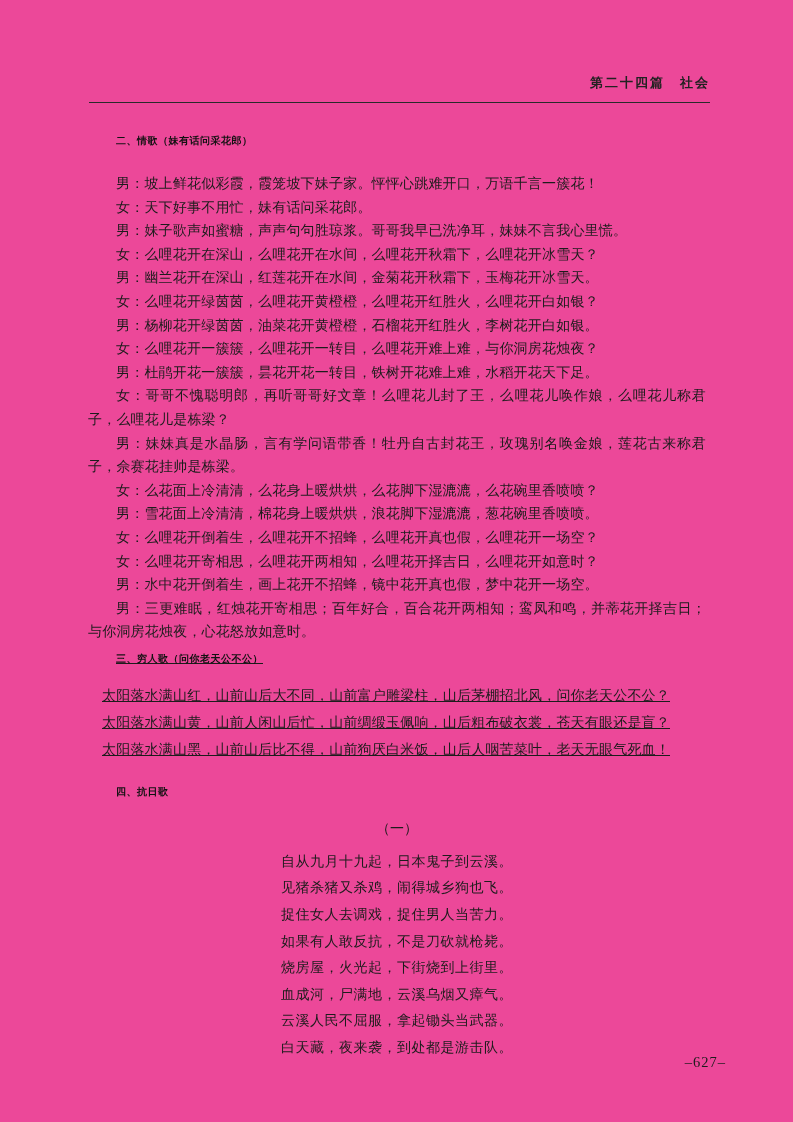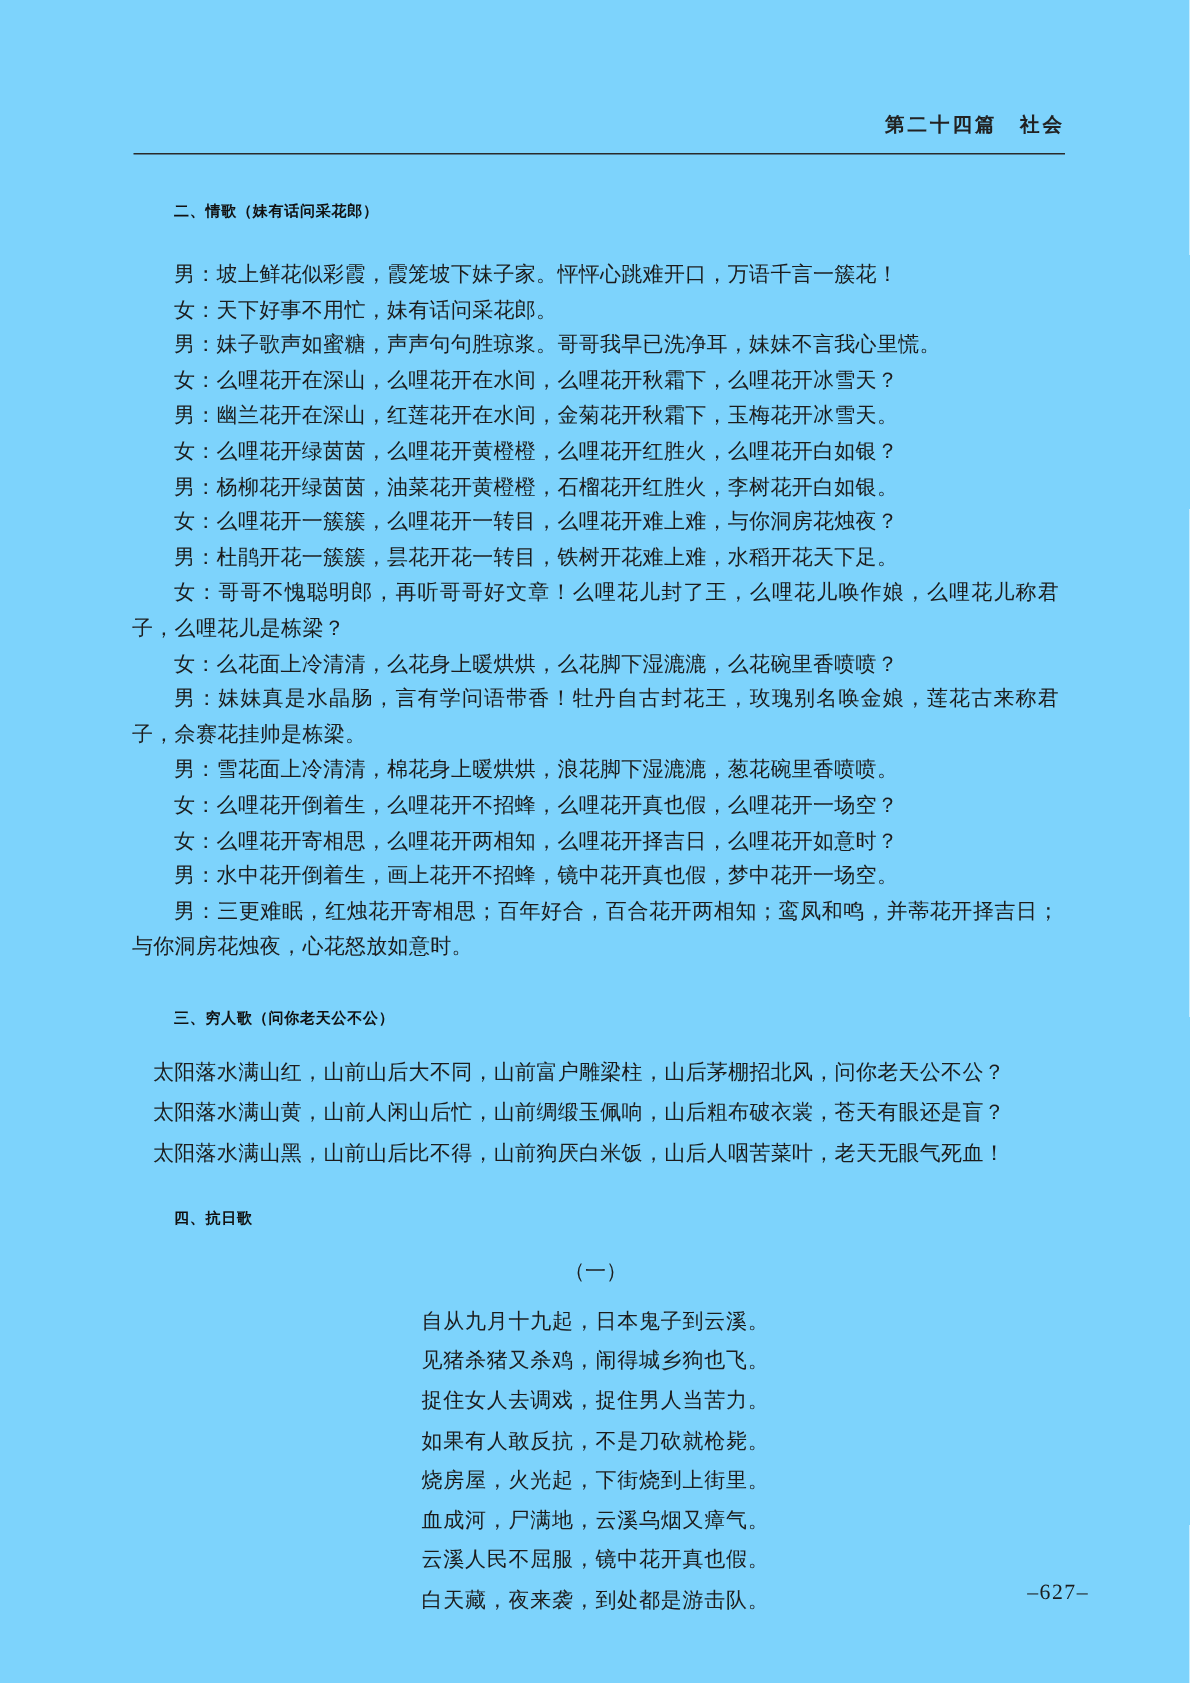--- a/index.html
+++ b/index.html
@@ -1,20 +1,20 @@
 <!DOCTYPE html>
 <html><head>
 <meta charset="utf-8">
 <style>
   * { margin:0; padding:0; box-sizing:border-box; }
   html,body { background:#ffffff; }
   .page {
     position:relative;
     width:793px; height:1122px;
-    background:#7dd3fc;
+    background:#ec4899;
     color:#1c1c1c;
     font-family:"Liberation Serif", serif;
     overflow:hidden;
   }
   .running-header {
     position:absolute;
     top:74px; left:89px; right:83px;
     text-align:right;
     font-family:"Liberation Sans", sans-serif;
     font-weight:700;
@@ -38,21 +38,21 @@
     color:#111;
     margin:0 0 24px 28px;
     letter-spacing:0.5px;
   }
   .s2 p {
     text-indent:2em;
     line-height:23.6px;
     text-align:justify;
     letter-spacing:0.2px;
   }
-  .s3 { margin-top:28px; }
+  .s3 { margin-top:8px;text-decoration:underline; }
   .s3 .section-heading { margin-bottom:16px; }
   .s3 p {
     text-indent:1em;
     line-height:27px;
     letter-spacing:0.2px;
   }
   .s4 { margin-top:22px; }
   .s4 .section-heading { margin-bottom:0; }
   .part-label {
     text-align:center;
@@ -91,22 +91,22 @@
       <p>男：坡上鲜花似彩霞，霞笼坡下妹子家。怦怦心跳难开口，万语千言一簇花！</p>
       <p>女：天下好事不用忙，妹有话问采花郎。</p>
       <p>男：妹子歌声如蜜糖，声声句句胜琼浆。哥哥我早已洗净耳，妹妹不言我心里慌。</p>
       <p>女：么哩花开在深山，么哩花开在水间，么哩花开秋霜下，么哩花开冰雪天？</p>
       <p>男：幽兰花开在深山，红莲花开在水间，金菊花开秋霜下，玉梅花开冰雪天。</p>
       <p>女：么哩花开绿茵茵，么哩花开黄橙橙，么哩花开红胜火，么哩花开白如银？</p>
       <p>男：杨柳花开绿茵茵，油菜花开黄橙橙，石榴花开红胜火，李树花开白如银。</p>
       <p>女：么哩花开一簇簇，么哩花开一转目，么哩花开难上难，与你洞房花烛夜？</p>
       <p>男：杜鹃开花一簇簇，昙花开花一转目，铁树开花难上难，水稻开花天下足。</p>
       <p>女：哥哥不愧聪明郎，再听哥哥好文章！么哩花儿封了王，么哩花儿唤作娘，么哩花儿称君子，么哩花儿是栋梁？</p>
+      <p>男：妹妹真是水晶肠，言有学问语带香！牡丹自古封花王，玫瑰别名唤金娘，莲花古来称君子，佘赛花挂帅是栋梁。</p>
       <p>女：么花面上冷清清，么花身上暖烘烘，么花脚下湿漉漉，么花碗里香喷喷？</p>
-      <p>男：妹妹真是水晶肠，言有学问语带香！牡丹自古封花王，玫瑰别名唤金娘，莲花古来称君子，佘赛花挂帅是栋梁。</p>
       <p>男：雪花面上冷清清，棉花身上暖烘烘，浪花脚下湿漉漉，葱花碗里香喷喷。</p>
       <p>女：么哩花开倒着生，么哩花开不招蜂，么哩花开真也假，么哩花开一场空？</p>
       <p>女：么哩花开寄相思，么哩花开两相知，么哩花开择吉日，么哩花开如意时？</p>
       <p>男：水中花开倒着生，画上花开不招蜂，镜中花开真也假，梦中花开一场空。</p>
       <p>男：三更难眠，红烛花开寄相思；百年好合，百合花开两相知；鸾凤和鸣，并蒂花开择吉日；与你洞房花烛夜，心花怒放如意时。</p>
     </div>
 
     <div class="s3">
       <h2 class="section-heading">三、穷人歌（问你老天公不公）</h2>
       <p>太阳落水满山红，山前山后大不同，山前富户雕梁柱，山后茅棚招北风，问你老天公不公？</p>
@@ -117,21 +117,21 @@
     <div class="s4">
       <h2 class="section-heading">四、抗日歌</h2>
       <div class="part-label">（一）</div>
       <div class="poem">
         <p>自从九月十九起，日本鬼子到云溪。</p>
         <p>见猪杀猪又杀鸡，闹得城乡狗也飞。</p>
         <p>捉住女人去调戏，捉住男人当苦力。</p>
         <p>如果有人敢反抗，不是刀砍就枪毙。</p>
         <p>烧房屋，火光起，下街烧到上街里。</p>
         <p>血成河，尸满地，云溪乌烟又瘴气。</p>
-        <p>云溪人民不屈服，镜中花开真也假。</p>
+        <p>云溪人民不屈服，拿起锄头当武器。</p>
         <p>白天藏，夜来袭，到处都是游击队。</p>
       </div>
     </div>
 
   </div>
 
   <div class="page-number">–627–</div>
 
 </div>
 

